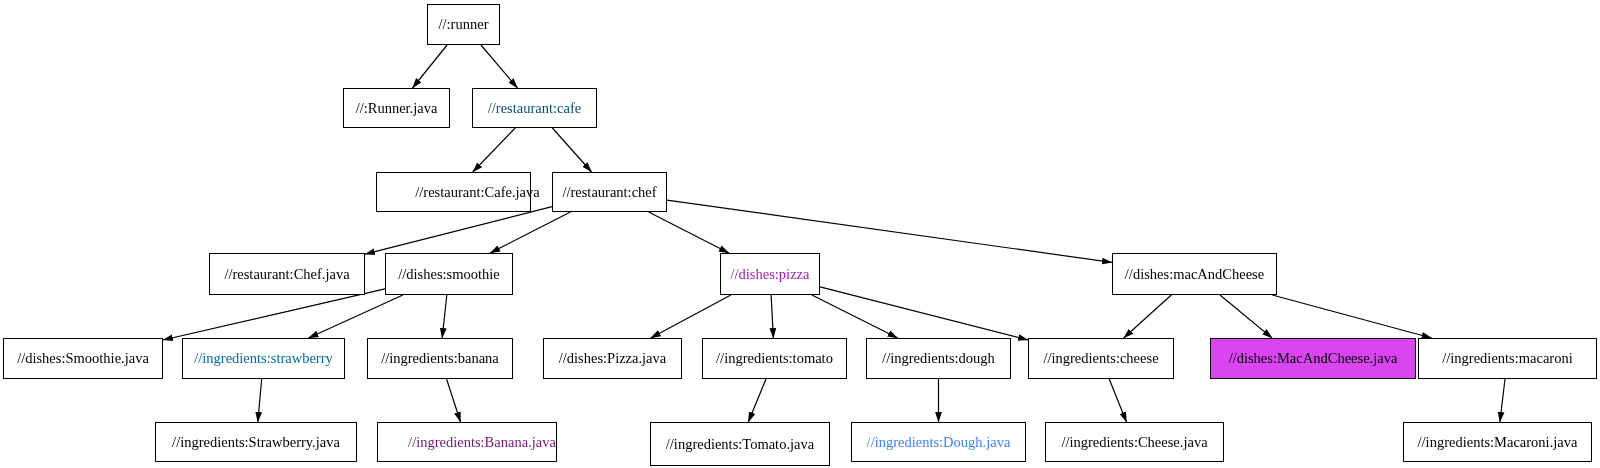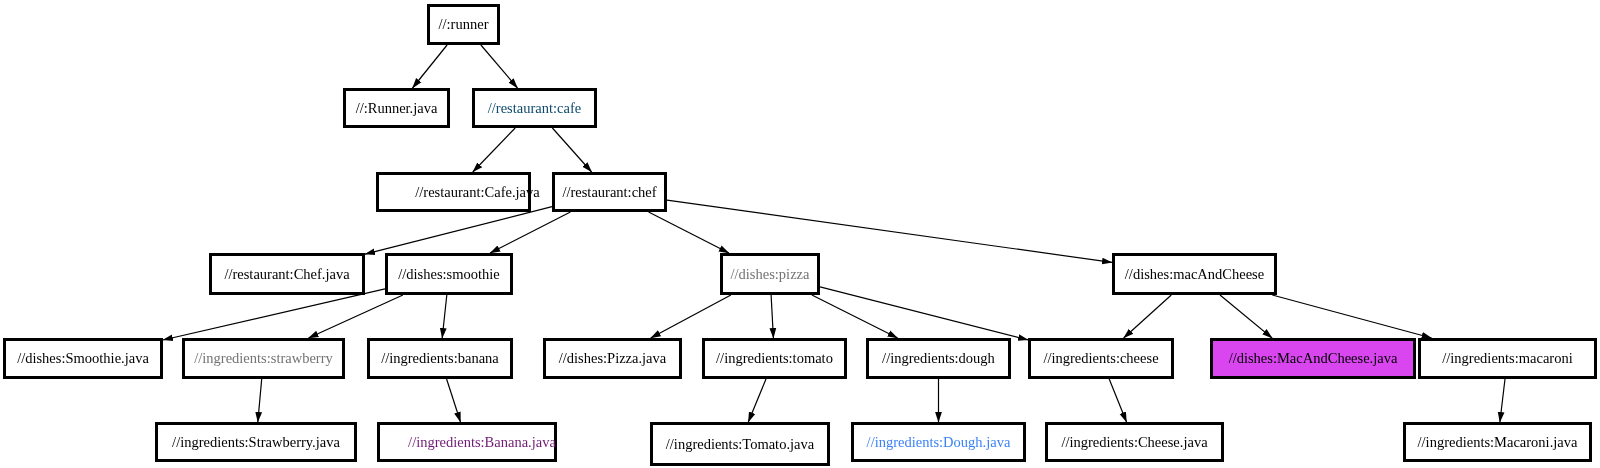--- a/index.html
+++ b/index.html
@@ -23,21 +23,21 @@
   .node-layer {
     position: absolute;
     left: 0; top: 0;
     width: 1600px;
     height: 468px;
   }
   .node {
     position: absolute;
     box-sizing: border-box;
     background: #ffffff;
-    border: 3px solid #15803d;
+    border: 1px solid #15803d;
     display: flex;
     align-items: center;
     justify-content: center;
   }
   .node span {
     font-size: 14.5px;
     color: #000000;
     white-space: nowrap;
     line-height: 1;
   }
@@ -95,30 +95,30 @@
       <div class="node" style="left: 552px; top: 172px; width: 115px; height: 40px; background: rgb(255, 255, 255); border-color: rgb(0, 0, 0);">
         <span style="color: rgb(0, 0, 0);">//restaurant:chef</span>
       </div>
       <div class="node" style="left: 209px; top: 253px; width: 156px; height: 42px; background: rgb(255, 255, 255); border-color: rgb(0, 0, 0); text-align: right;">
         <span style="color: rgb(0, 0, 0);">//restaurant:Chef.java</span>
       </div>
       <div class="node" style="left: 385px; top: 253px; width: 128px; height: 42px; background: rgb(255, 255, 255); border-color: rgb(0, 0, 0);">
         <span style="color: rgb(0, 0, 0);">//dishes:smoothie</span>
       </div>
       <div class="node" style="left: 720px; top: 253px; width: 100px; height: 42px; background: rgb(255, 255, 255); border-color: rgb(0, 0, 0);">
-        <span style="color: #737373;">//dishes:pizza</span>
+        <span style="color: #a21caf;">//dishes:pizza</span>
       </div>
       <div class="node" style="left: 1112px; top: 253px; width: 165px; height: 42px; background: rgb(255, 255, 255); border-color: rgb(0, 0, 0);">
         <span style="color: rgb(0, 0, 0);">//dishes:macAndCheese</span>
       </div>
       <div class="node" style="left: 3px; top: 338px; width: 160px; height: 41px; background: rgb(255, 255, 255); border-color: rgb(0, 0, 0);">
         <span style="color: rgb(0, 0, 0);">//dishes:Smoothie.java</span>
       </div>
       <div class="node" style="left: 182px; top: 338px; width: 163px; height: 41px; background: rgb(255, 255, 255); border-color: rgb(0, 0, 0);">
-        <span style="color: #737373;">//ingredients:strawberry</span>
+        <span style="color: #0369a1;">//ingredients:strawberry</span>
       </div>
       <div class="node" style="left: 367px; top: 338px; width: 146px; height: 41px; background: rgb(255, 255, 255); border-color: rgb(0, 0, 0);">
         <span style="color: rgb(0, 0, 0);">//ingredients:banana</span>
       </div>
       <div class="node" style="left: 543px; top: 338px; width: 139px; height: 41px; background: rgb(255, 255, 255); border-color: rgb(0, 0, 0);">
         <span style="color: rgb(0, 0, 0);">//dishes:Pizza.java</span>
       </div>
       <div class="node" style="left: 702px; top: 338px; width: 145px; height: 41px; background: rgb(255, 255, 255); border-color: rgb(0, 0, 0);">
         <span style="color: rgb(0, 0, 0);">//ingredients:tomato</span>
       </div>

